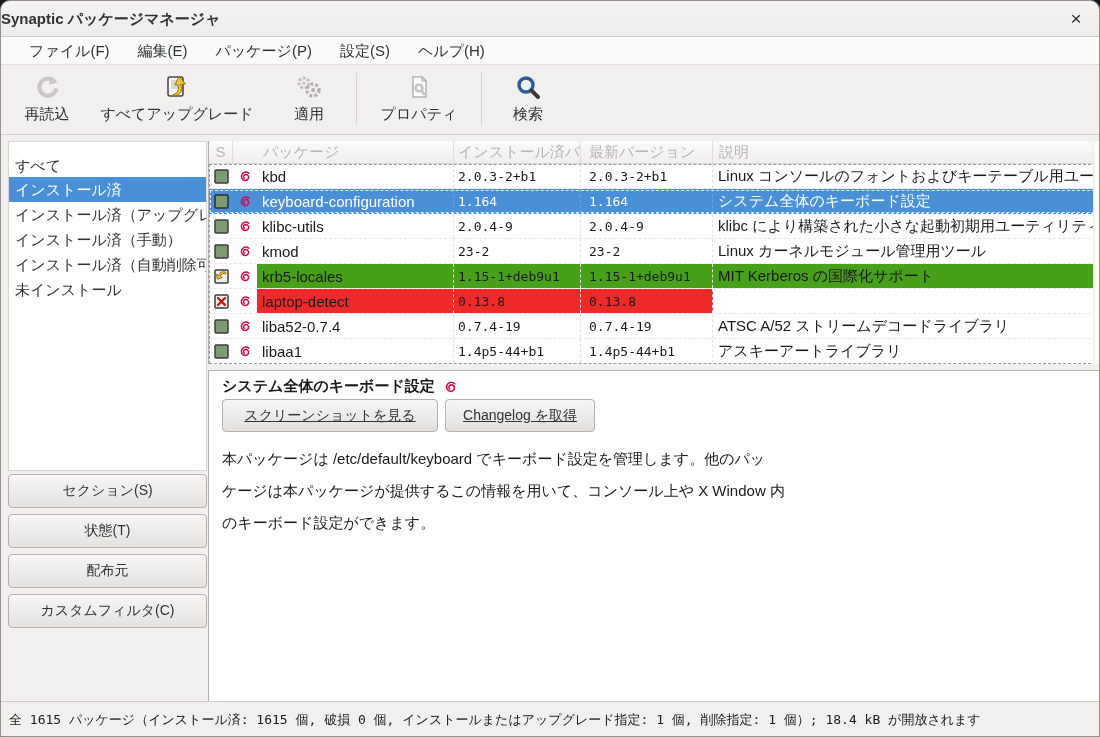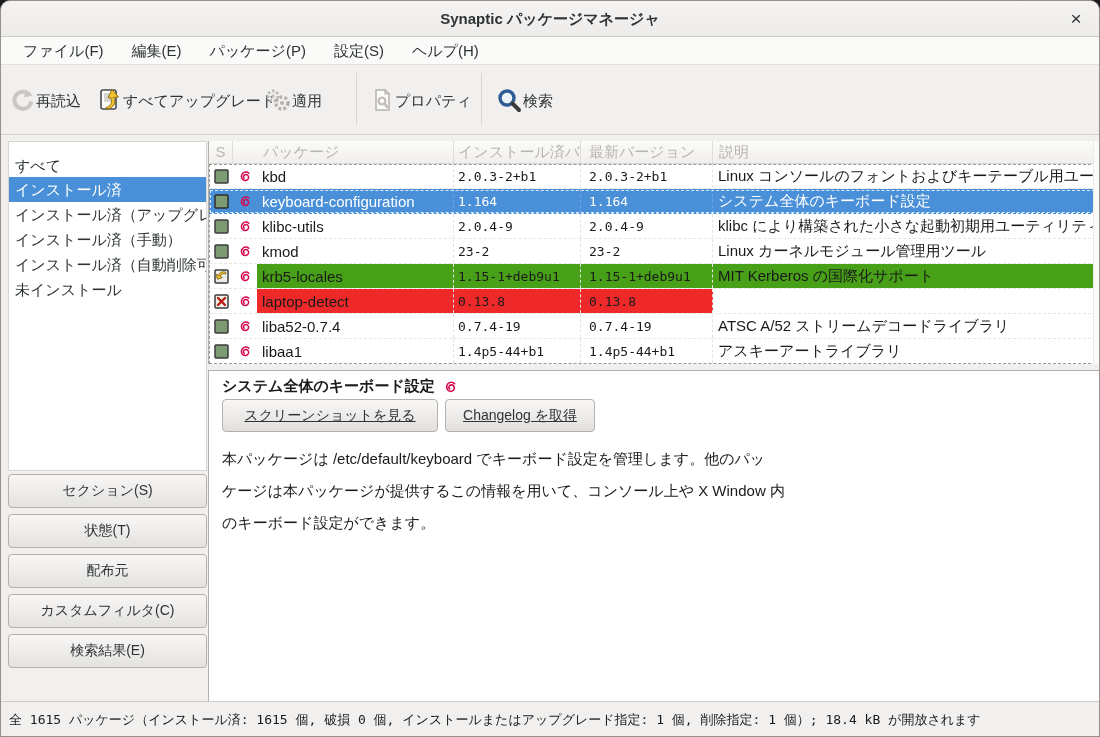--- a/index.html
+++ b/index.html
@@ -6,33 +6,33 @@
   html,body { width:1100px; height:737px; background:#1a1a1a; overflow:hidden;
               font-family:"Liberation Sans","DejaVu Sans",sans-serif; }
   #window { position:relative; width:1100px; height:737px; background:#f1f0ef;
             border:1px solid #95918c; border-radius:10px 10px 0 0; overflow:hidden; }
 
   
   .titlebar { position:absolute; left:0; top:0; width:100%; height:36px;
               background:linear-gradient(#f4f3f2,#edecea); border-bottom:1px solid #cfcbc7;
               border-radius:9px 9px 0 0; }
   .title { position:absolute; left:0; right:0; top:0; height:36px; line-height:36px;
-           text-align:center; font-weight:bold; font-size:15px; color:#2e3436;border-radius:14px; }
+           font-weight:bold; font-size:15px; color:#2e3436;border-radius:14px; }
   .close-btn { position:absolute; right:10px; top:5px; width:26px; height:26px; line-height:25px;
                text-align:center; font-size:19px; color:#2e3436; cursor:pointer; border-radius:13px; }
 
   
   .menubar { position:absolute; left:0; top:36px; width:100%; height:28px; background:#fafaf9;
-             border-bottom:1px solid #e2dfdc; display:flex; align-items:center; padding-left:8px; }
+             border-bottom:1px solid #e2dfdc; display:flex; align-items:center; padding-left:14px; }
   .menu-item { font-size:15px; color:#2e3436; padding:0 14px; line-height:27px; cursor:default; }
 
   
   .toolbar { position:absolute; left:0; top:64px; width:100%; height:70px; background:#f1f0ef;
              border-bottom:1px solid #d5d1cd; }
-  .titem { position:absolute; top:6px; height:58px; display:flex; flex-direction:row;
+  .titem { position:absolute; top:6px; height:58px; display:flex; flex-direction:column;
            align-items:center; justify-content:flex-start; }
   .ticon { height:32px; display:flex; align-items:center; justify-content:center; }
   .tlabel { font-size:15px; color:#2e3436; margin-top:2px; white-space:nowrap; }
   .tsep { position:absolute; top:8px; height:52px; width:1px; background:#d8d4d0; }
 
   
   .sidebar-list { position:absolute; left:7px; top:140px; width:199px; height:330px;
                   background:#ffffff; border:1px solid #d9d6d2; }
   .side-item { height:25px; line-height:25px; font-size:15px; color:#2e3436; padding-left:6px;
                white-space:nowrap; overflow:hidden; cursor:default; }
@@ -175,21 +175,20 @@
     <div class="side-item">インストール済（アップグレ</div>
     <div class="side-item">インストール済（手動）</div>
     <div class="side-item">インストール済（自動削除可</div>
     <div class="side-item">未インストール</div>
   </div>
 
   <div class="fbtn" style="top:473px;">セクション(S)</div>
   <div class="fbtn" style="top:513px;">状態(T)</div>
   <div class="fbtn" style="top:553px;">配布元</div>
   <div class="fbtn" style="top:593px;">カスタムフィルタ(C)</div>
-  <div class="fbtn" style="top:633px;">検索結果(E)</div>
 
   <div class="pkgtable">
     <div class="thead">
       <div class="th th-s">S</div>
       <div class="th th-pkg">パッケージ</div>
       <div class="th th-inst">インストール済バージョン</div>
       <div class="th th-latest">最新バージョン</div>
       <div class="th th-desc" style="border-right:none;">説明</div>
     </div>
     <div class="tbody">

